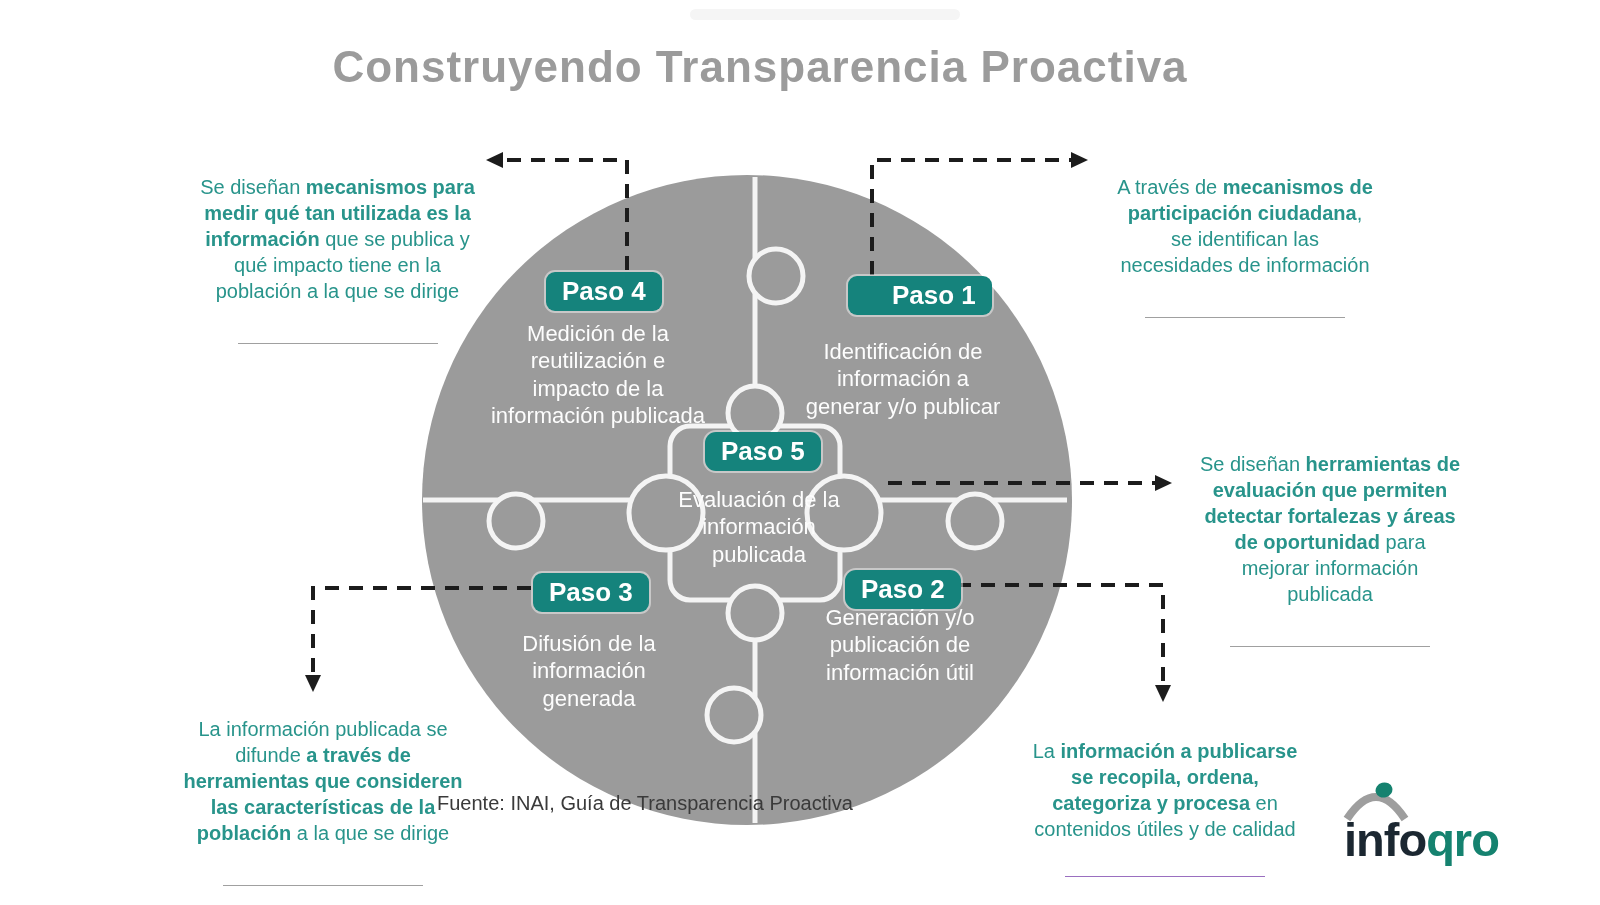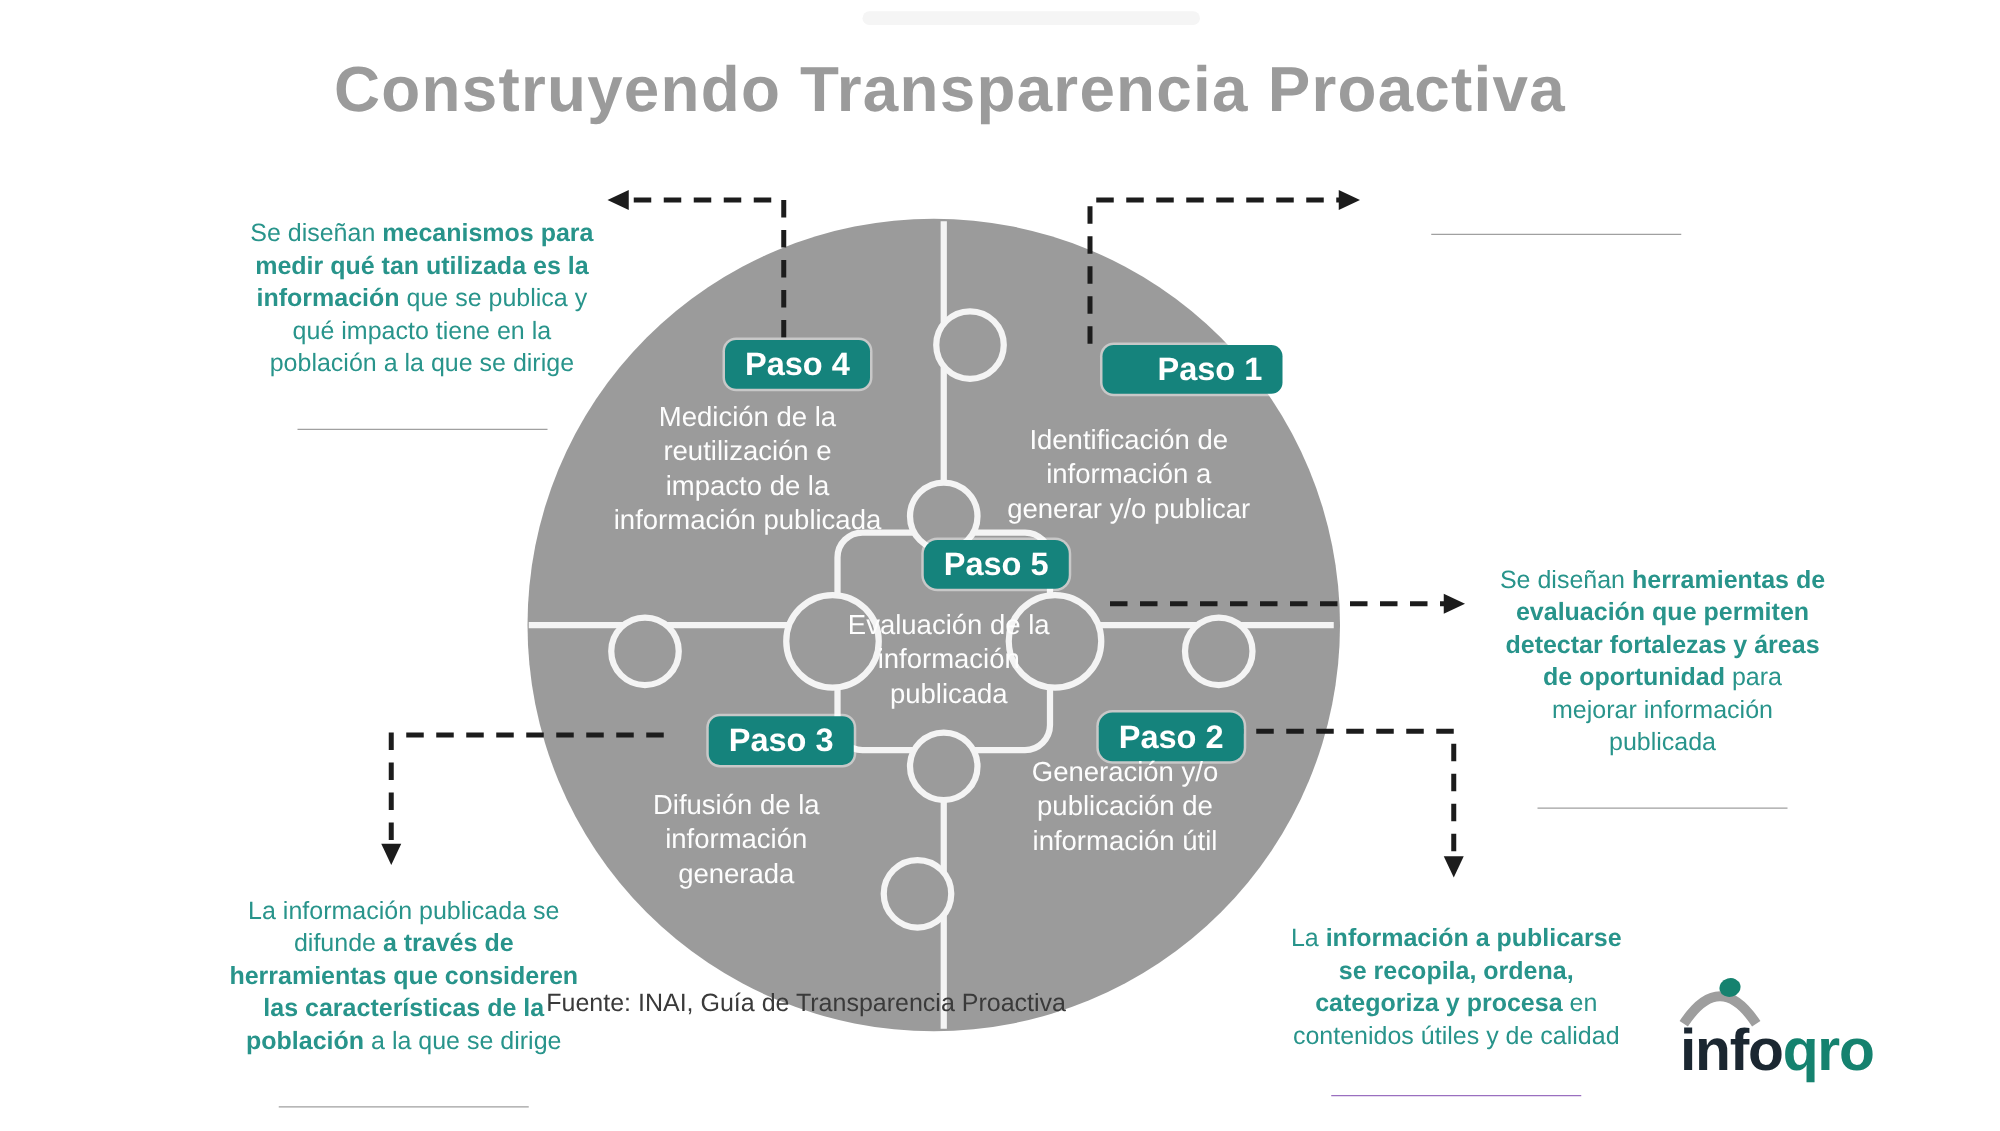--- a/index.html
+++ b/index.html
@@ -8,30 +8,30 @@
     --logo-dark:#1b2731; --logo-teal:#15826f; --caption-white:#fdfdfd; --footer-gray:#3a3a3a;
   }
   *{margin:0;padding:0;box-sizing:border-box;}
   body{background:#fff;font-family:"Liberation Sans", sans-serif;}
   .canvas{position:relative;width:1600px;height:905px;background:#ffffff;overflow:hidden;}
 
   .top-shadow{position:absolute;left:690px;top:9px;width:270px;height:11px;border-radius:6px;
     background:#f5f5f5;}
 
   .page-title{position:absolute;left:60px;top:42px;width:1400px;text-align:center;
-    font-size:51px;font-weight:bold;letter-spacing:1px;color:var(--title-gray);}
+    font-size:44px;font-weight:bold;letter-spacing:1px;color:var(--title-gray);}
 
   .puzzle-wrap{position:absolute;left:415px;top:170px;width:670px;height:670px;}
   .pz-fill{fill:var(--circle-gray);}
   .pz-line{stroke:#f4f4f4;stroke-width:5;fill:none;}
   .pz-piece{fill:var(--circle-gray);stroke:#f4f4f4;stroke-width:5;}
 
   .badge{position:absolute;height:39px;display:flex;align-items:center;justify-content:center;
     background:var(--teal);color:#fff;font-weight:bold;font-size:26px;border-radius:9px;
-    padding:0 16px;box-shadow:0 0 0 2px rgba(255,255,255,0.45);margin-left:34px;}
+    padding:0 16px;box-shadow:0 0 0 2px rgba(255,255,255,0.45);}
 
   .caption{position:absolute;color:var(--caption-white);font-size:22px;line-height:1.24;
     text-align:center;white-space:pre-line;}
 
   .annotation{position:absolute;color:var(--text-teal);font-size:20px;line-height:1.3;
     text-align:center;white-space:pre-line;}
   .annotation b{font-weight:bold;}
   .underline{height:0;border-top:1.5px solid var(--underline-gray);margin:13px auto 0;width:200px;}
   .underline.purple{border-top-color:var(--underline-purple);margin-top:8px;}
 
@@ -119,20 +119,24 @@
   <div class="annotation" style="left:185px;top:148px;width:305px;">
     <div><span>Se diseñan </span><b>mecanismos para
 medir qué tan utilizada es la
 información</b><span> que se publica y
 qué impacto tiene en la
 población a la que se dirige</span></div>
     <div class="underline"></div>
   </div>
 
   <div class="annotation" style="left:1090px;top:148px;width:310px;">
+    <div><span>A través de </span><b>mecanismos de
+participación ciudadana</b><span>,
+se identifican las
+necesidades de información</span></div>
     <div class="underline"></div>
   </div>
 
   <div class="annotation" style="left:1165px;top:425px;width:330px;">
     <div><span>Se diseñan </span><b>herramientas de
 evaluación que permiten
 detectar fortalezas y áreas
 de oportunidad</b><span> para
 mejorar información
 publicada</span></div>

